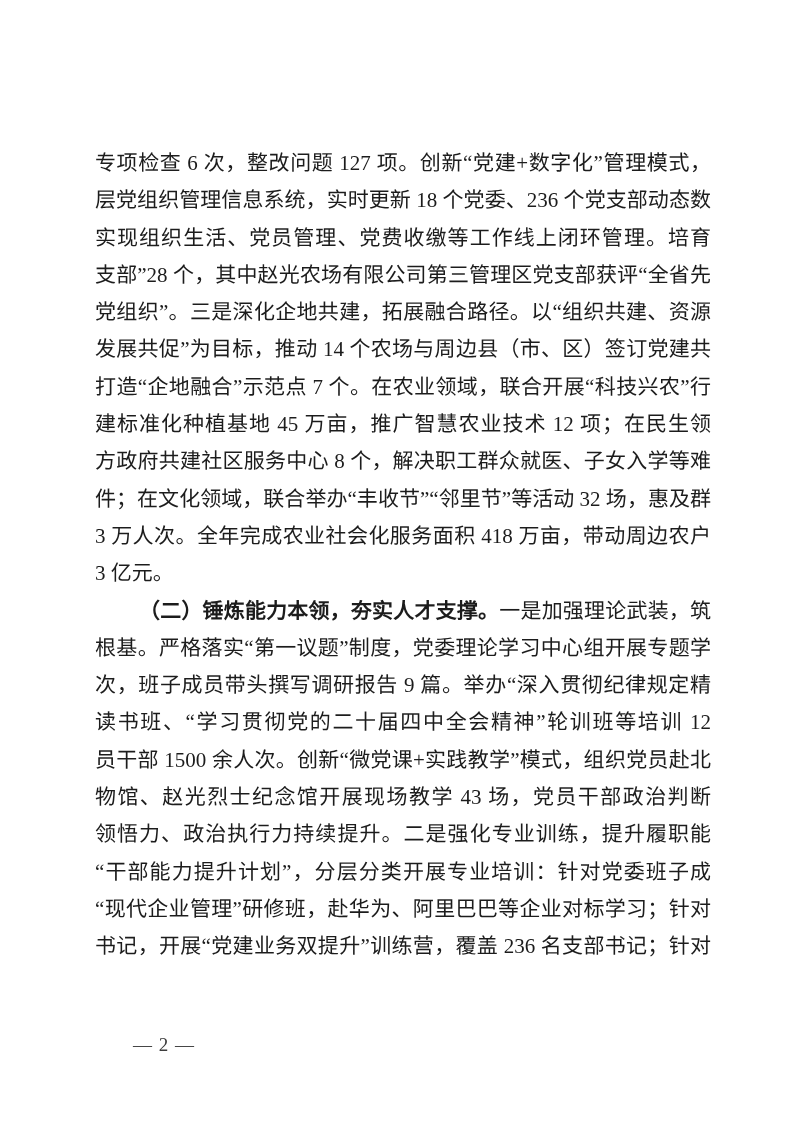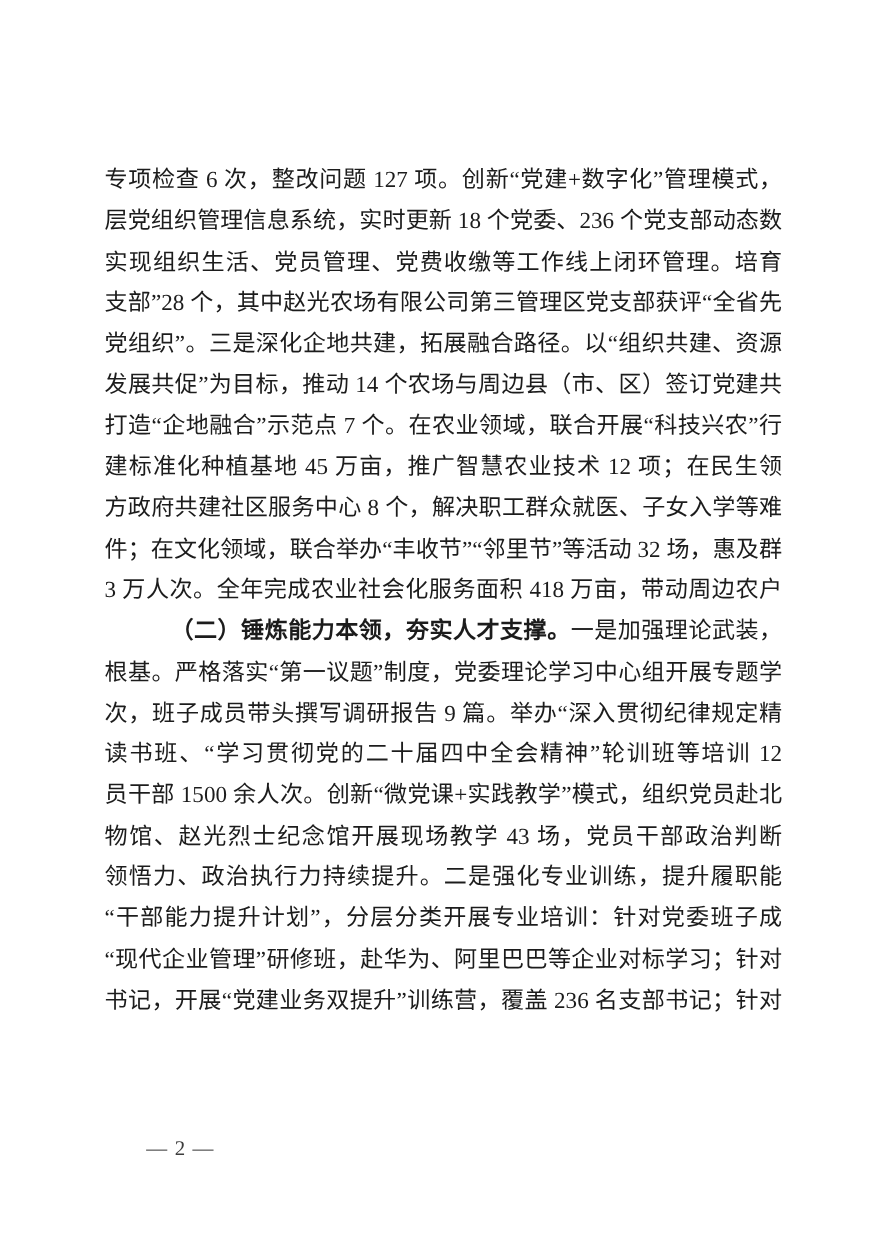--- a/index.html
+++ b/index.html
@@ -34,21 +34,20 @@
   }
   .tline.para-end {
     text-align-last: left;
     -moz-text-align-last: left;
   }
   .tline.indent {
     text-indent: 44px;
   }
   .bold-lead {
     font-weight: bold;
-    margin-left: 16px;
   }
   .footer {
     position: absolute;
     left: 133px;
     top: 1031px;
     font-size: 19px;
     line-height: 28px;
     color: #3d3d3d;
     letter-spacing: 1px;
   }
@@ -63,20 +62,21 @@
     <div class="tline">层党组织管理信息系统，实时更新 18 个党委、236 个党支部动态数据，</div>
     <div class="tline">实现组织生活、党员管理、党费收缴等工作线上闭环管理。培育“示范党</div>
     <div class="tline">支部”28 个，其中赵光农场有限公司第三管理区党支部获评“全省先进基层</div>
     <div class="tline">党组织”。三是深化企地共建，拓展融合路径。以“组织共建、资源共享、</div>
     <div class="tline">发展共促”为目标，推动 14 个农场与周边县（市、区）签订党建共建协议，</div>
     <div class="tline">打造“企地融合”示范点 7 个。在农业领域，联合开展“科技兴农”行动，共</div>
     <div class="tline">建标准化种植基地 45 万亩，推广智慧农业技术 12 项；在民生领域，与地</div>
     <div class="tline">方政府共建社区服务中心 8 个，解决职工群众就医、子女入学等难题 76</div>
     <div class="tline">件；在文化领域，联合举办“丰收节”“邻里节”等活动 32 场，惠及群众二是</div>
     <div class="tline">3 万人次。全年完成农业社会化服务面积 418 万亩，带动周边农户增收超</div>
+    <div class="tline para-end">3 亿元。</div>
 
     <div class="tline indent">
       <span class="bold-lead">（二）锤炼能力本领，夯实人才支撑。</span><span>一是加强理论武装，筑牢思想</span>
     </div>
 
     <div class="tline">根基。严格落实“第一议题”制度，党委理论学习中心组开展专题学习 15</div>
     <div class="tline">次，班子成员带头撰写调研报告 9 篇。举办“深入贯彻纪律规定精神”专题</div>
     <div class="tline">读书班、“学习贯彻党的二十届四中全会精神”轮训班等培训 12 期，覆盖党</div>
     <div class="tline">员干部 1500 余人次。创新“微党课+实践教学”模式，组织党员赴北大荒博</div>
     <div class="tline">物馆、赵光烈士纪念馆开展现场教学 43 场，党员干部政治判断力、政治</div>

